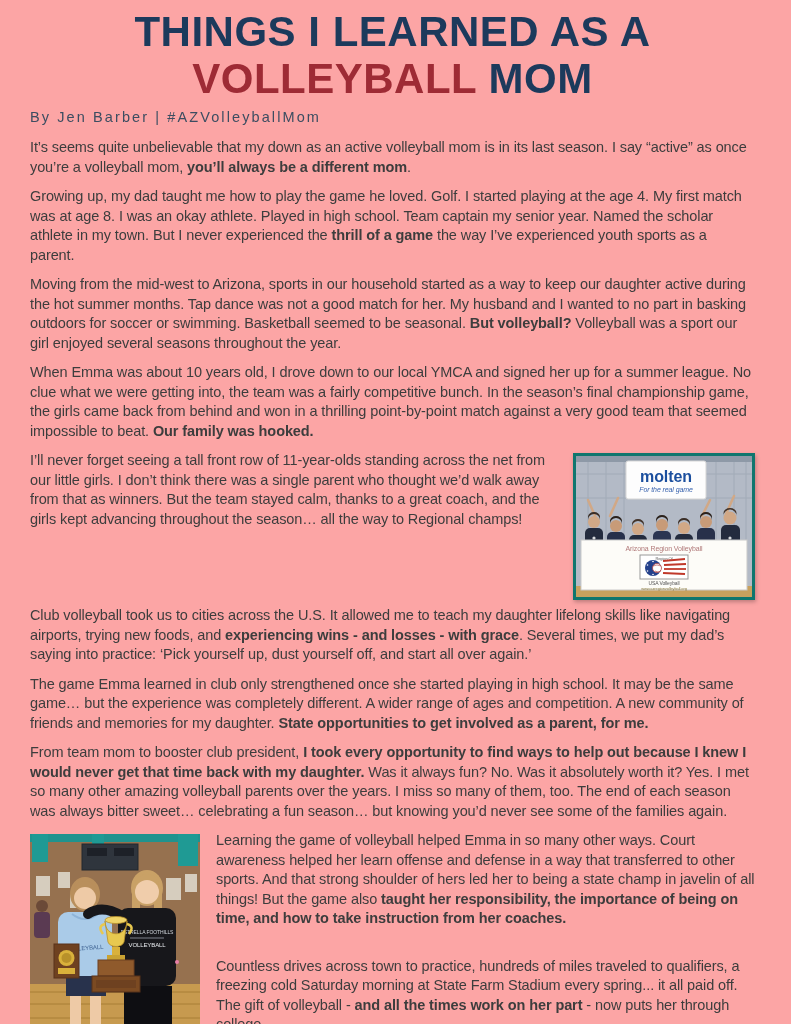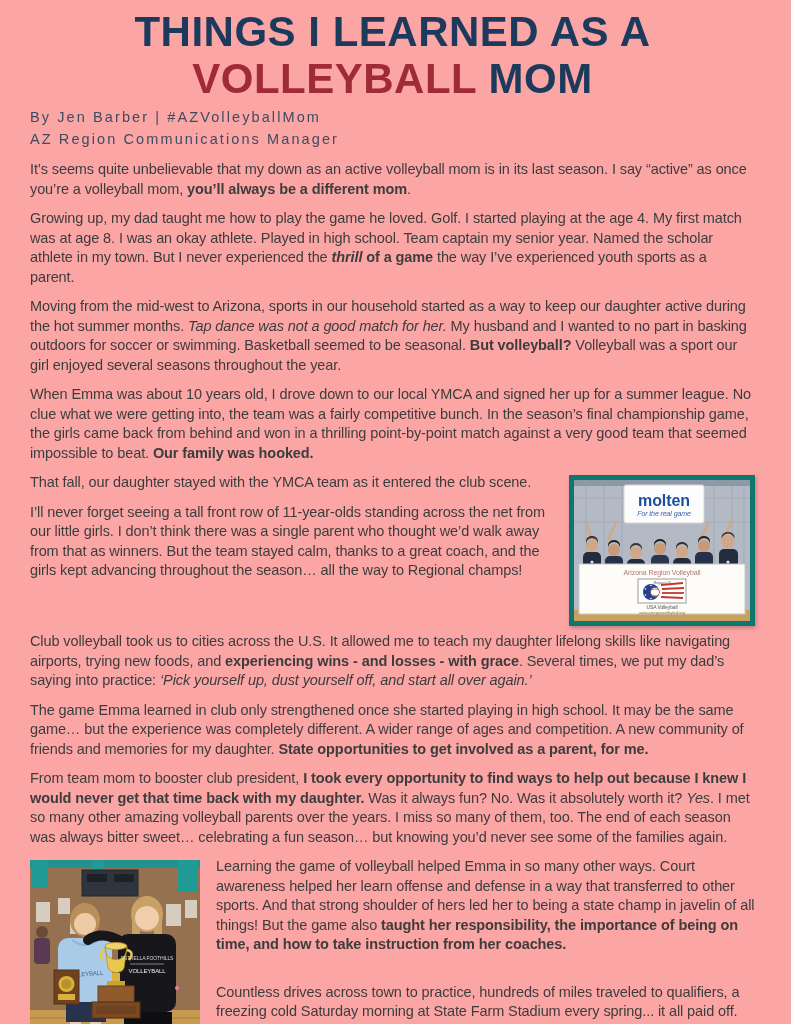--- a/index.html
+++ b/index.html
@@ -14,46 +14,45 @@
   }
   h1.title .red{color:#9e2b35;}
   .byline{
     margin:4px 0 10px 0;color:#3c4d61;font-size:14.5px;
     line-height:22px;letter-spacing:2.1px;font-weight:500;
   }
   .article{font-size:14.5px;line-height:19.5px;color:#3d3d3d;letter-spacing:-0.1px;}
   .article p{margin:0 0 10px 0;}
   .article p.extra-gap{margin-top:28px;}
   .b{font-weight:bold;}
-  .i{font-style:italic;}
+  .i{}
   figure{margin:0;padding:0;}
   .fig-right{
     float:right;width:176px;margin:2px 0 6px 14px;
-    border:5px solid #0f766e;box-shadow:1px 2px 4px rgba(0,0,0,.25);
+    border:3px solid #0f766e;box-shadow:1px 2px 4px rgba(0,0,0,.25);
     background:#b3bac6;line-height:0;
   }
   .fig-left{
     float:left;width:170px;margin:3px 16px 0 0;line-height:0;
   }
   .clr{clear:right;}
   svg text{font-family:"Liberation Sans","DejaVu Sans",sans-serif;}
 </style>
 </head>
 <body>
 
 <div class="page">
 
   <h1 class="title">
     <span>THINGS I LEARNED AS A</span><br>
     <span class="red">VOLLEYBALL</span><span> MOM</span>
   </h1>
 
   <div class="byline">
     <span>By Jen Barber | #AZVolleyballMom</span><br>
-    <span>AZ Region Communications Manager</span>
   </div>
 
   <div class="article">
 
     <p><span>It’s seems quite unbelievable that my down as an active volleyball mom is in its last season. I say “active” as once you’re a volleyball mom, </span><span class="b">you’ll always be a different mom</span><span>.</span></p>
     <p><span>Growing up, my dad taught me how to play the game he loved. Golf. I started playing at the age 4. My first match was at age 8. I was an okay athlete. Played in high school. Team captain my senior year. Named the scholar athlete in my town. But I never experienced the </span><span class="b i">thrill</span><span class="b"> of a game</span><span> the way I’ve experienced youth sports as a parent.</span></p>
     <p><span>Moving from the mid-west to Arizona, sports in our household started as a way to keep our daughter active during the hot summer months. </span><span class="i">Tap dance was not a good match for her.</span><span> My husband and I wanted to no part in basking outdoors for soccer or swimming. Basketball seemed to be seasonal. </span><span class="b">But volleyball?</span><span> Volleyball was a sport our girl enjoyed several seasons throughout the year.</span></p>
     <p><span>When Emma was about 10 years old, I drove down to our local YMCA and signed her up for a summer league. No clue what we were getting into, the team was a fairly competitive bunch. In the season’s final championship game, the girls came back from behind and won in a thrilling point-by-point match against a very good team that seemed impossible to beat. </span><span class="b">Our family was hooked.</span></p>
 
     <figure class="fig-right">
@@ -153,21 +152,20 @@
               <line x1="88" y1="109" x2="110" y2="108"></line>
               <line x1="88" y1="113" x2="110" y2="113"></line>
               <line x1="87" y1="117" x2="109" y2="118"></line>
             </g>
           <text x="88" y="129" text-anchor="middle" font-size="5" fill="#555555">USA Volleyball</text>
           <text x="88" y="133.5" text-anchor="middle" font-size="4" fill="#8a7a40">www.azregionvolleyball.org</text>
         </g>
       </svg>
     </figure>
 
-    <p><span>That fall, our daughter stayed with the YMCA team as it entered the club scene.</span></p>
     <p><span>I’ll never forget seeing a tall front row of 11-year-olds standing across the net from our little girls. I don’t think there was a single parent who thought we’d walk away from that as winners. But the team stayed calm, thanks to a great coach, and the girls kept advancing throughout the season… all the way to Regional champs!</span></p>
 
     <p class="clr"><span>Club volleyball took us to cities across the U.S. It allowed me to teach my daughter lifelong skills like navigating airports, trying new foods, and </span><span class="b">experiencing wins - and losses - with grace</span><span>. Several times, we put my dad’s saying into practice: </span><span class="i">‘Pick yourself up, dust yourself off, and start all over again.’</span></p>
     <p><span>The game Emma learned in club only strengthened once she started playing in high school. It may be the same game… but the experience was completely different. A wider range of ages and competition. A new community of friends and memories for my daughter. </span><span class="b">State opportunities to get involved as a parent, for me.</span></p>
     <p><span>From team mom to booster club president, </span><span class="b">I took every opportunity to find ways to help out because I knew I would never get that time back with my daughter.</span><span> Was it always fun? No. Was it absolutely worth it? </span><span class="i">Yes</span><span>. I met so many other amazing volleyball parents over the years. I miss so many of them, too. The end of each season was always bitter sweet… celebrating a fun season… but knowing you’d never see some of the families again.</span></p>
 
     <figure class="fig-left">
       <svg width="170" height="196" viewBox="0 0 170 196">
 
         <rect x="0" y="0" width="170" height="150" fill="#96714f"></rect>

